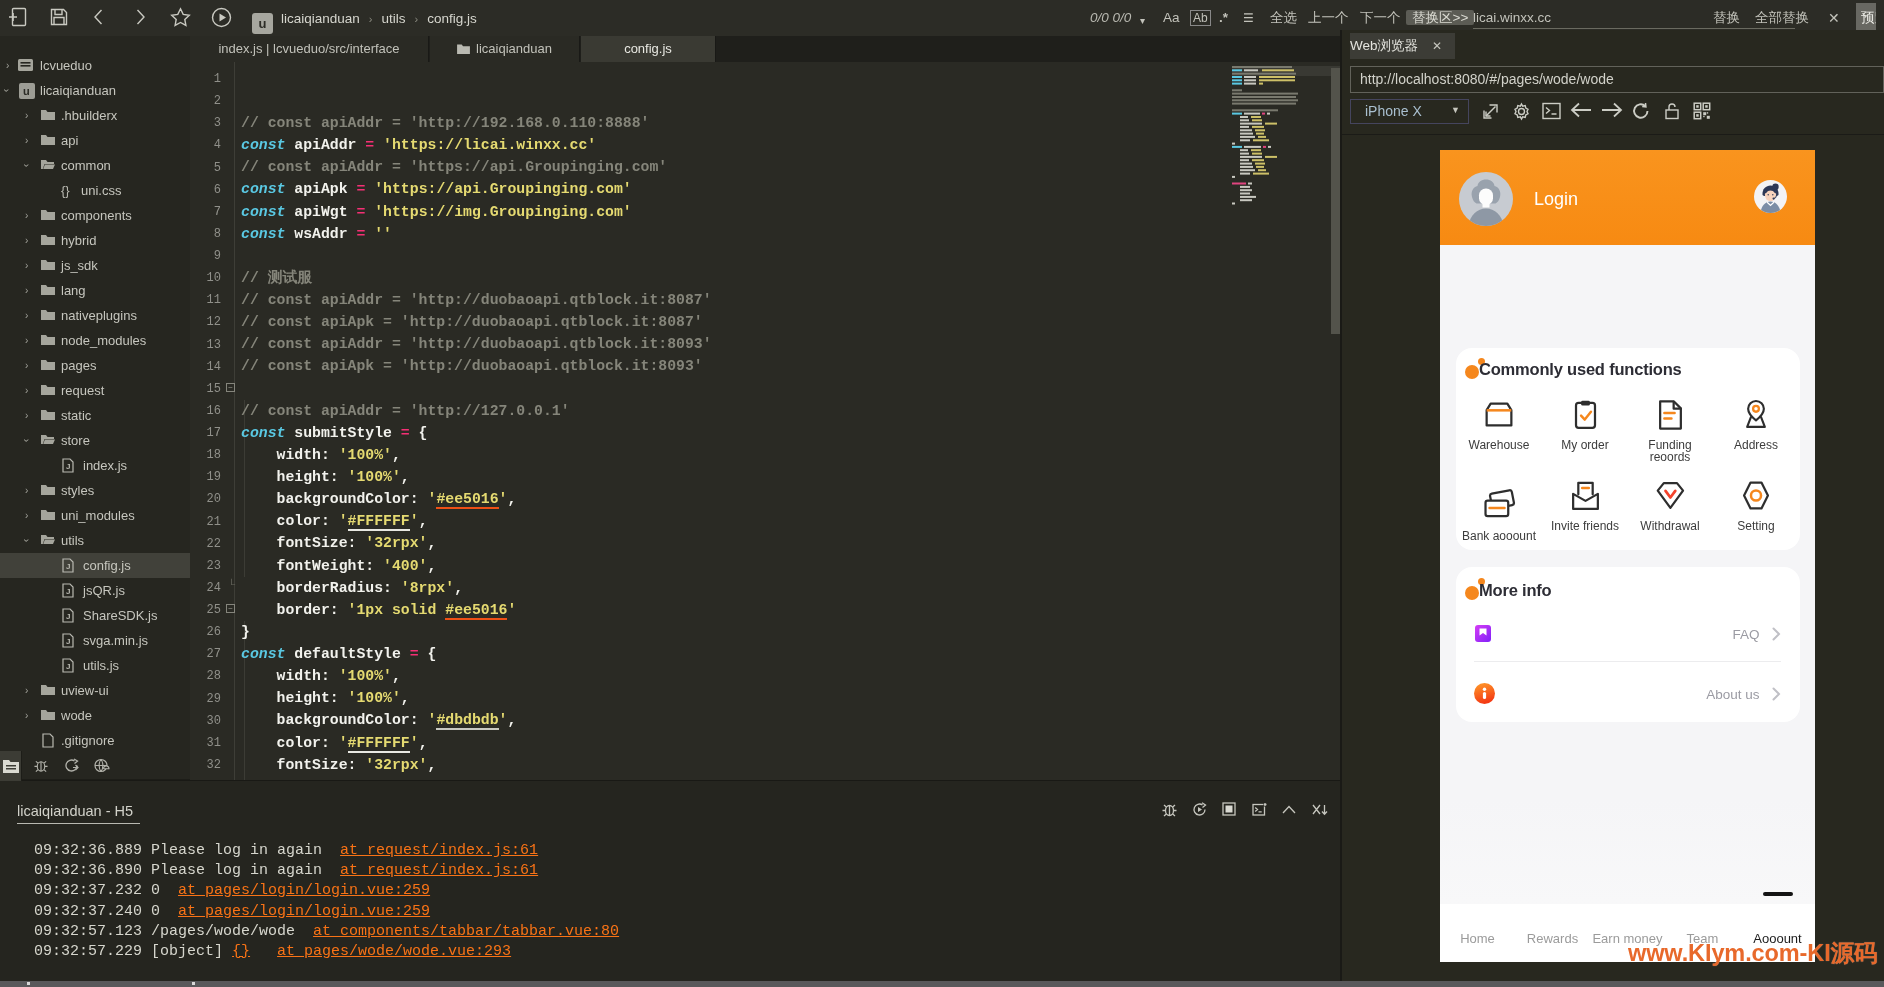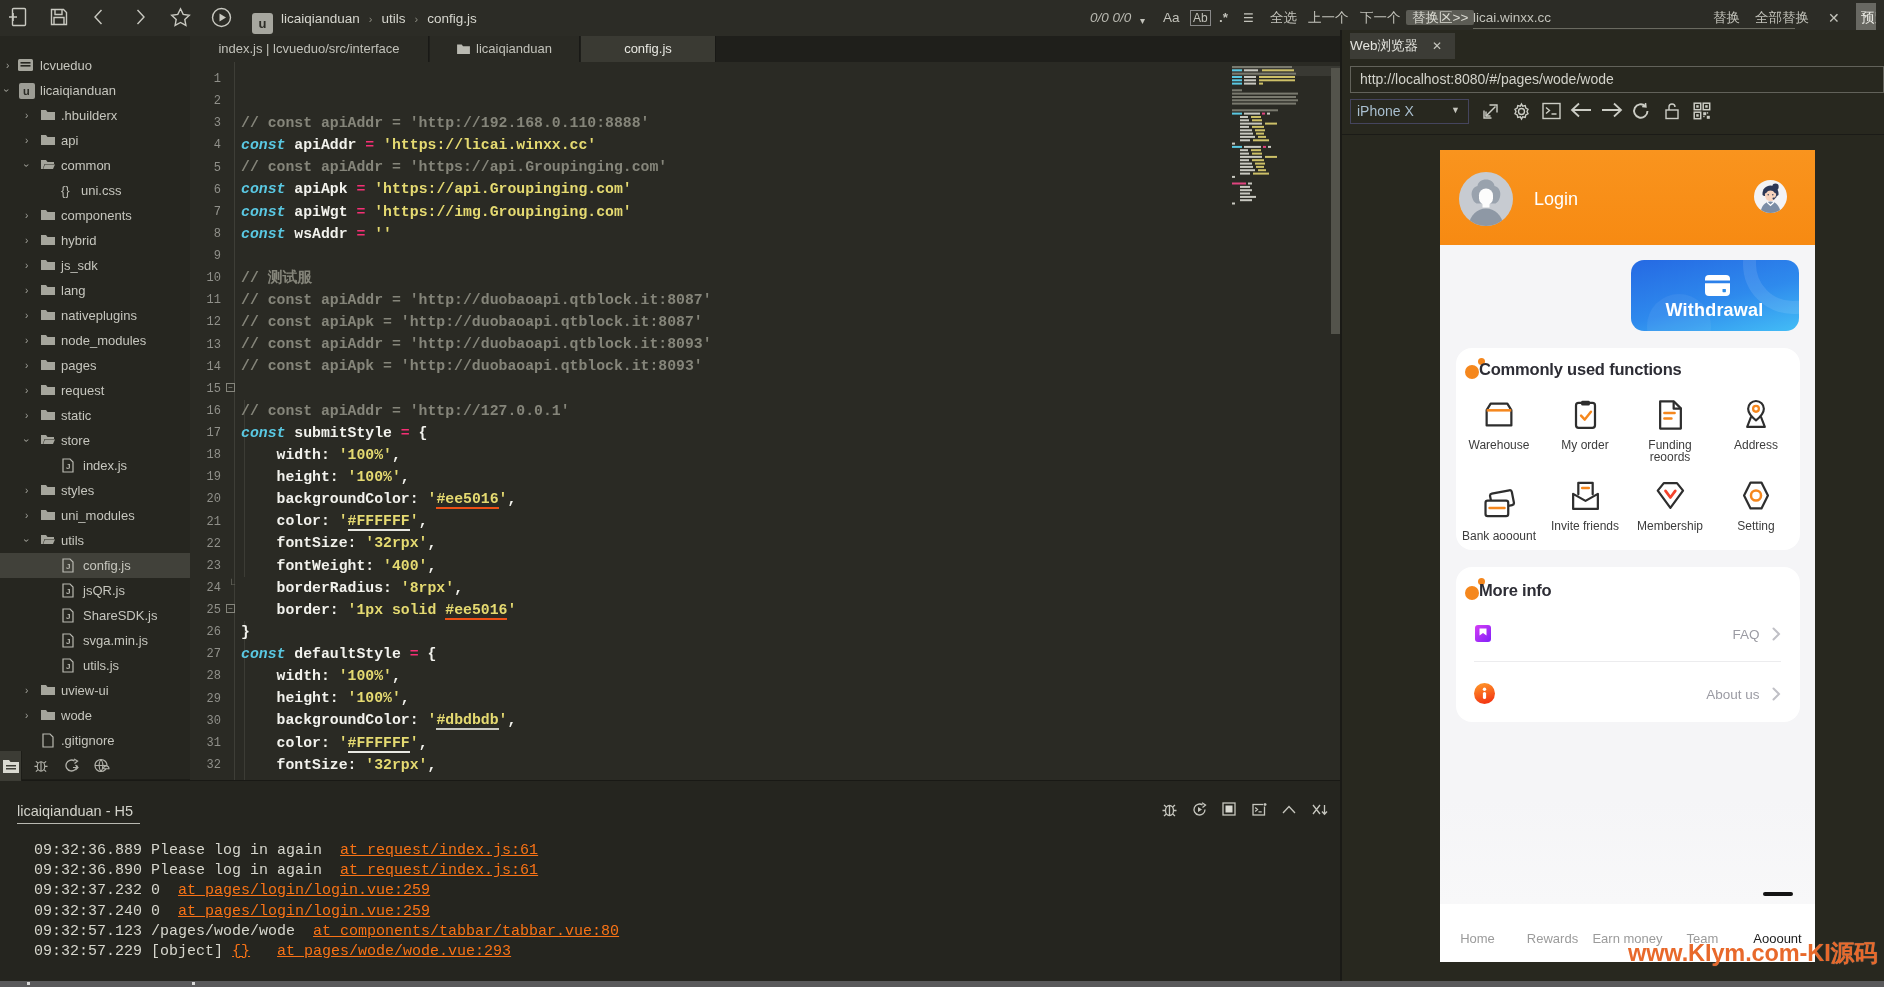--- a/index.html
+++ b/index.html
@@ -51,21 +51,21 @@
 #console{left:0;top:780px;width:1340px;height:201px;background:#25251f;border-top:1px solid #191915;}
 #ctab{position:absolute;left:17px;top:20px;font-size:14.5px;color:#d2d2ca;line-height:20px;}
 #ctabu{position:absolute;left:17px;top:42px;width:123px;height:1px;background:#b9b9b1;}
 #clog{position:absolute;left:34px;top:841px;font-family:"Liberation Mono",monospace;font-size:15px;line-height:20.2px;color:#d6d6cd;white-space:pre;}
 #clog a{color:#f97316;text-decoration:underline;}
 .cico{position:absolute;top:802px;color:#c6c6be;}
 
 #rpanel{left:1340px;top:30px;width:544px;height:951px;background:#28281f;border-left:2px solid #1a1a16;}
 #wtab{position:absolute;left:8px;top:3px;width:105px;height:26px;background:#3c3c36;color:#e4e4de;font-size:13.5px;line-height:26px;}
 #urlbar{position:absolute;left:8px;top:36px;width:534px;height:27px;border:1px solid #62625a;color:#d2d2ca;font-size:14px;line-height:25px;padding-left:9px;}
-#devbox{position:absolute;left:8px;top:69px;width:119px;height:25px;border:1px solid #45455e;color:#a9bfcf;font-size:14px;line-height:23px;padding-left:6px;}
+#devbox{position:absolute;left:8px;top:69px;width:119px;height:25px;border:1px solid #45455e;color:#a9bfcf;font-size:14px;line-height:23px;padding-left:14px;}
 #rpdiv{position:absolute;left:0;top:104px;width:544px;height:1px;background:#1b1b17;}
 .rico{position:absolute;top:72px;color:#cccdc5;}
 
 #phone{left:1440px;top:150px;width:375px;height:812px;background:#f5f5f7;overflow:hidden;font-family:"Liberation Sans",sans-serif;}
 #phead{position:absolute;left:0;top:0;width:375px;height:95px;background:linear-gradient(180deg,#f9941e,#f78a12);}
 #ptabbar{position:absolute;left:0;top:754px;width:375px;height:58px;background:#fff;}
 .ptab{position:absolute;top:27px;width:75px;text-align:center;font-size:13px;color:#9b9b9b;}
 .card{position:absolute;top:110px;width:166px;height:71px;border-radius:13px;overflow:hidden;}
 .cardtx{position:absolute;width:100%;text-align:center;top:40px;color:#fff;font-size:18px;font-weight:700;letter-spacing:.2px;}
 .panel{position:absolute;left:16px;width:343.5px;background:#fff;border-radius:16px;}
@@ -610,30 +610,20 @@
 <ellipse cx="16.5" cy="15" rx="5.6" ry="6.2" fill="#f7d3bd"></ellipse>
 <path d="M10.9 13.5 c0-3.5 2.5-5.5 5.6-5.5 s5.6 2 5.6 5.5 l-1.3-.4 c-1-1.8-2.5-2.6-4.3-2.6 s-3.3.8-4.3 2.6 Z" fill="#2c3857"></path>
 <path d="M6.5 33 c.8-7.5 5-11.5 10-11.5 s9.2 4 10 11.5 Z" fill="#7b8da6"></path>
 <path d="M13.5 21.8 l3 2.7 3-2.7 .8 1 -3.8 3.4 -3.8-3.4 Z" fill="#fff"></path>
 <path d="M22.4 15.5 a3 3 0 0 1 -2.6 3" stroke="#2c3857" stroke-width="1" fill="none"></path>
             <circle cx="19.6" cy="18.6" r="1.1" fill="#2c3857"></circle>
 <circle cx="14.2" cy="14.8" r=".7" fill="#2c3857"></circle>
             <circle cx="18.8" cy="14.8" r=".7" fill="#2c3857"></circle>
 </g>
         </svg></div>
-<div class="card" style="left:190.5px;width:168px;background:linear-gradient(165deg,#2569e3 0%,#2e8aed 55%,#43bdf6 100%);">
-  <div class="abs" style="left:112px;top:-46px;width:100px;height:100px;border-radius:50%;border:13px solid rgba(255,255,255,.10)"></div>
-  <div class="abs" style="left:16px;top:34px;width:64px;height:64px;border-radius:50%;background:rgba(255,255,255,.06)"></div>
-  <div class="abs" style="left:74px;top:14.5px"><svg width="25" height="21" viewBox="0 0 25 21">
-            <path d="M0 4 a4 4 0 0 1 4-4 h17 a4 4 0 0 1 4 4 v1.5 h-25 Z" fill="#fff"></path>
-<path d="M0 8.2 h25 V17 a4 4 0 0 1 -4 4 H4 a4 4 0 0 1 -4 -4 Z" fill="#fff"></path>
-<rect x="17.5" y="14" width="3.4" height="3.2" rx="0.6" fill="#2f8de8"></rect>
-          </svg></div>
-  <div class="cardtx">Withdrawal</div>
-</div>
 <div class="panel" style="top:198px;height:202px;">
   <div class="dot1" style="left:9px;top:16.5px"></div>
   <div class="dot2" style="left:22px;top:10px"></div>
   <div class="ptitle" style="top:12px">Commonly used functions</div>
   <div class="gcol" style="left:0px;top:54px">
           <div style="height:26px"><svg style="overflow:visible" width="26" height="25" viewBox="0 0 24 24">
               <g transform="translate(12 12) scale(1.38) translate(-12 -12)">
                 <path d="M3.4 9 L6.2 4.4 H17.8 L20.6 9 V19.6 H3.4 Z" stroke="#2e2e2e" stroke-width="1.55" fill="none" stroke-linejoin="round" stroke-linecap="round"></path>
                 <path d="M3.4 9.1 H20.6" stroke="#f5871d" stroke-width="1.75"></path>
               </g>
@@ -692,21 +682,21 @@
             </svg></div>
           <div class="glbl" style="white-space:nowrap">Invite friends</div>
         </div>
         <div class="gcol" style="left:171px;top:135px">
           <div style="height:26px"><svg style="overflow:visible" width="28" height="25" viewBox="0 0 26 24">
               <g transform="translate(12 12) scale(1.38) translate(-12 -12)">
                 <path d="M8.4 3.4 H17.6 L21.8 8.6 L13 20.6 L4.2 8.6 Z" stroke="#2e2e2e" stroke-width="1.55" fill="none" stroke-linejoin="round" stroke-linecap="round"></path>
                 <path d="M9.6 8.8 L13 13.4 L16.4 8.8" stroke="#f4432c" stroke-width="1.9" fill="none" stroke-linecap="round" stroke-linejoin="round"></path>
               </g>
             </svg></div>
-          <div class="glbl" style="white-space:nowrap">Membership</div>
+          <div class="glbl" style="white-space:nowrap">Withdrawal</div>
         </div>
         <div class="gcol" style="left:257px;top:135px">
           <div style="height:26px"><svg style="overflow:visible" width="26" height="25" viewBox="0 0 24 24">
               <g transform="translate(12 12) scale(1.38) translate(-12 -12)">
                 <path d="M8.2 3 H15.8 L20.3 12 L15.8 21 H8.2 L3.7 12 Z" stroke="#2e2e2e" stroke-width="1.55" fill="none" stroke-linejoin="round" stroke-linecap="round"></path>
                 <circle cx="12" cy="12" r="3.5" fill="none" stroke="#f5871d" stroke-width="1.75"></circle>
               </g>
             </svg></div>
           <div class="glbl" style="white-space:nowrap">Setting</div>
         </div>

